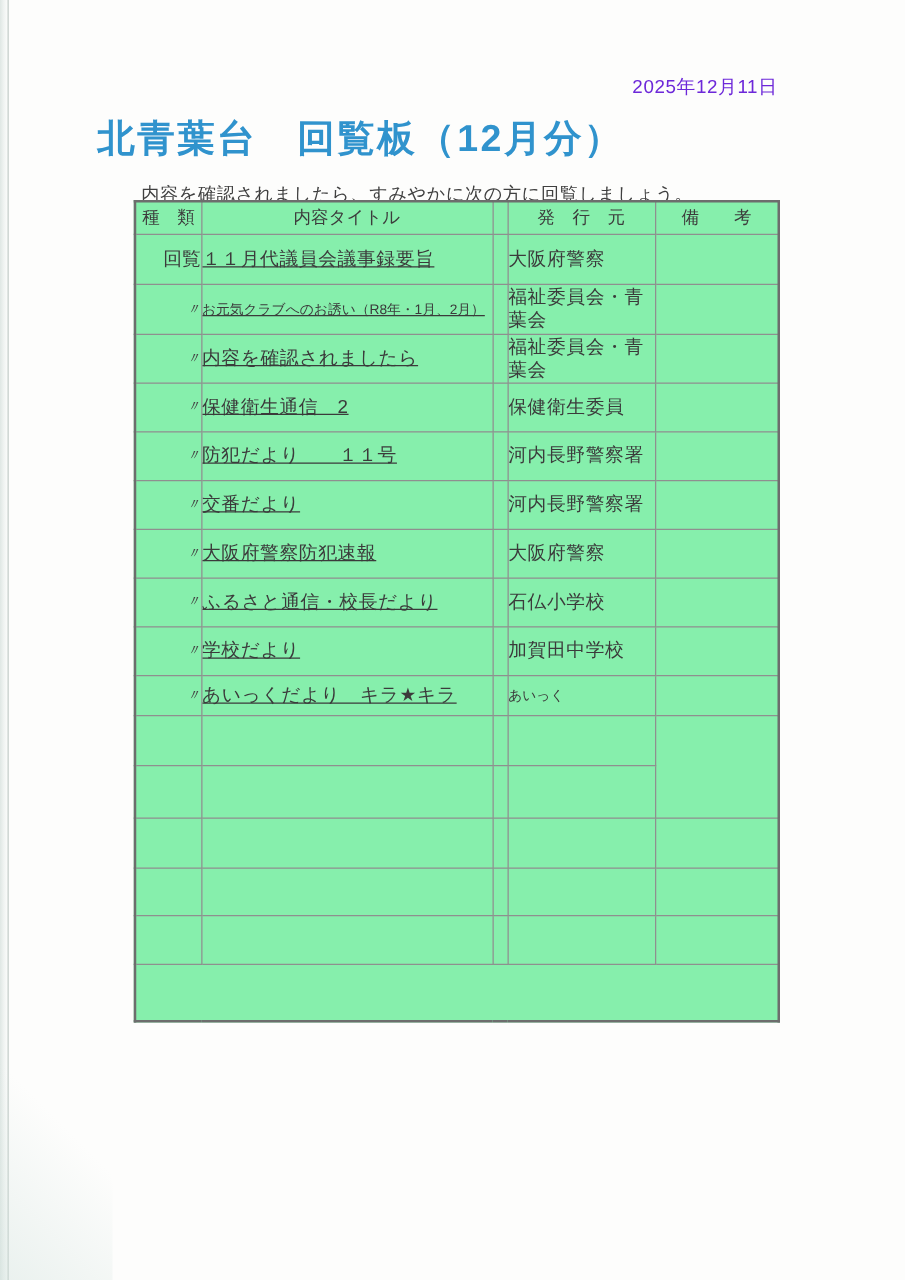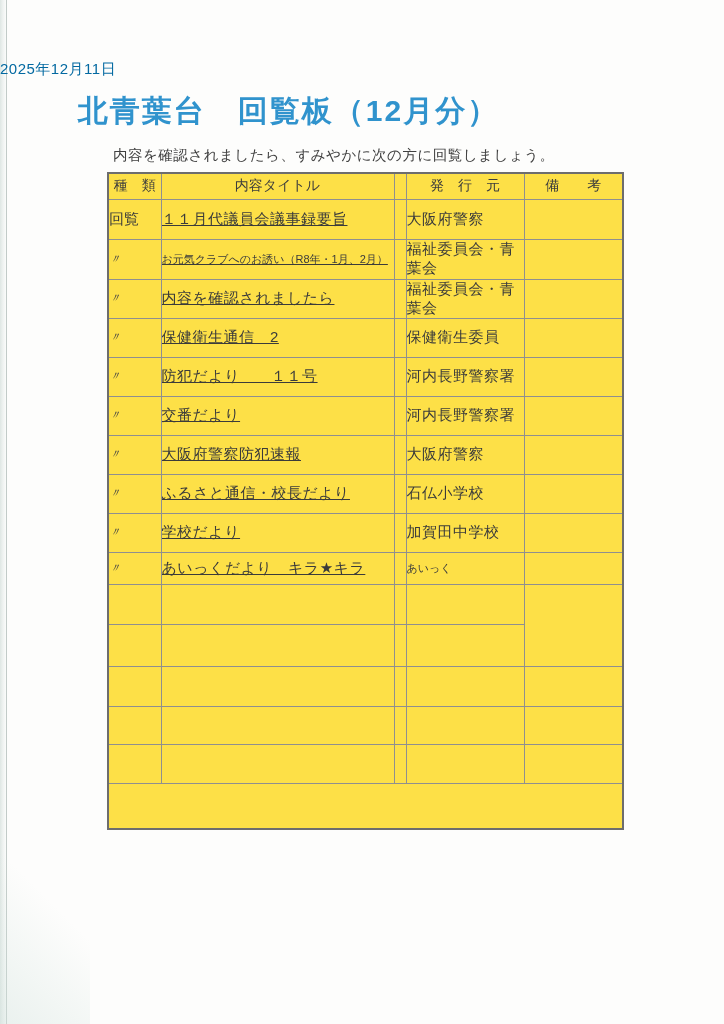--- a/index.html
+++ b/index.html
@@ -18,53 +18,53 @@
     background: linear-gradient(90deg, #dfe7e4 0%, #eef2f0 45%, #fbfcfb 100%);
     border-right: 1px solid #c2cbc8;
   }
   .scan-corner {
     position: absolute; left: 0; bottom: 0; width: 90px; height: 200px;
     background: linear-gradient(45deg, rgba(210,226,221,0.45) 0%, rgba(255,255,255,0) 60%);
     pointer-events: none;
   }
   .date-line {
     position: absolute; top: 60px; left: 0; width: 622px;
-    text-align: left;
-    font-size: 15px; color: #0369a1;
+    text-align: right;
+    font-size: 15px; color: #6d28d9;
     letter-spacing: 0.5px;
   }
   .page-title {
     position: absolute; top: 91px; left: 0; width: 577px;
     text-align: center;
     font-size: 30px; font-weight: bold;
     letter-spacing: 2px;
     color: #3093cd;
   }
   .instruction {
     position: absolute; top: 146px; left: 113px;
     font-size: 14.5px; color: #404040;
     letter-spacing: 0.5px;
   }
   table.circ {
-    position: absolute; left: 107px; top: 172px;
+    position: absolute; left: 107px; top: 160px;
     width: 515px;
     border-collapse: collapse;
     table-layout: fixed;
-    background: #fde047;
+    background: #86efac;
   }
   table.circ td, table.circ th {
     border: 1px solid #8f8f8f;
     padding: 0;
     vertical-align: middle;
     font-weight: normal;
     overflow: hidden;
   }
   table.circ { border: 2px solid #6d6d6d; }
   th.hc { font-size: 14px; text-align: center; color: #3c3c3c; height: 26px; }
-  td.type-cell { text-align: left; font-size: 15px; }
+  td.type-cell { text-align: right; font-size: 15px; }
   td.ditto { font-size: 12px; font-style: italic; color: #444; }
   td.title-cell { font-size: 15px; padding-left: 9px; letter-spacing: 0.5px; text-decoration: underline; }
   td.title-cell.small { font-size: 11px; letter-spacing: 0; }
   td.issuer-cell { font-size: 15px; padding-left: 9px; letter-spacing: 0.5px; }
   td.issuer-cell.small { font-size: 11px; letter-spacing: 0; }
   td.remarks-cell, td.spacer-cell { font-size: 13px; }
 </style>
 </head>
 <body>
 

